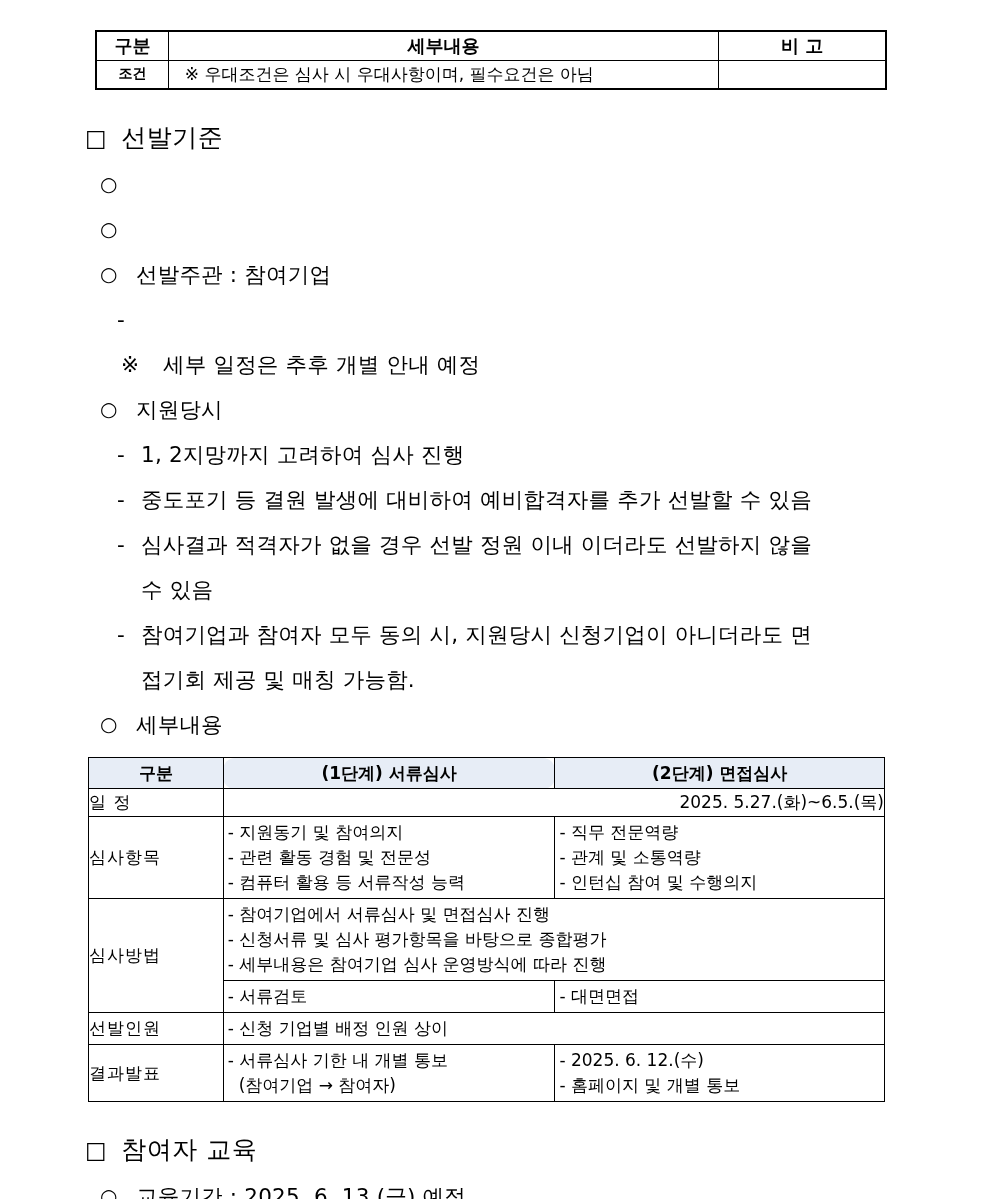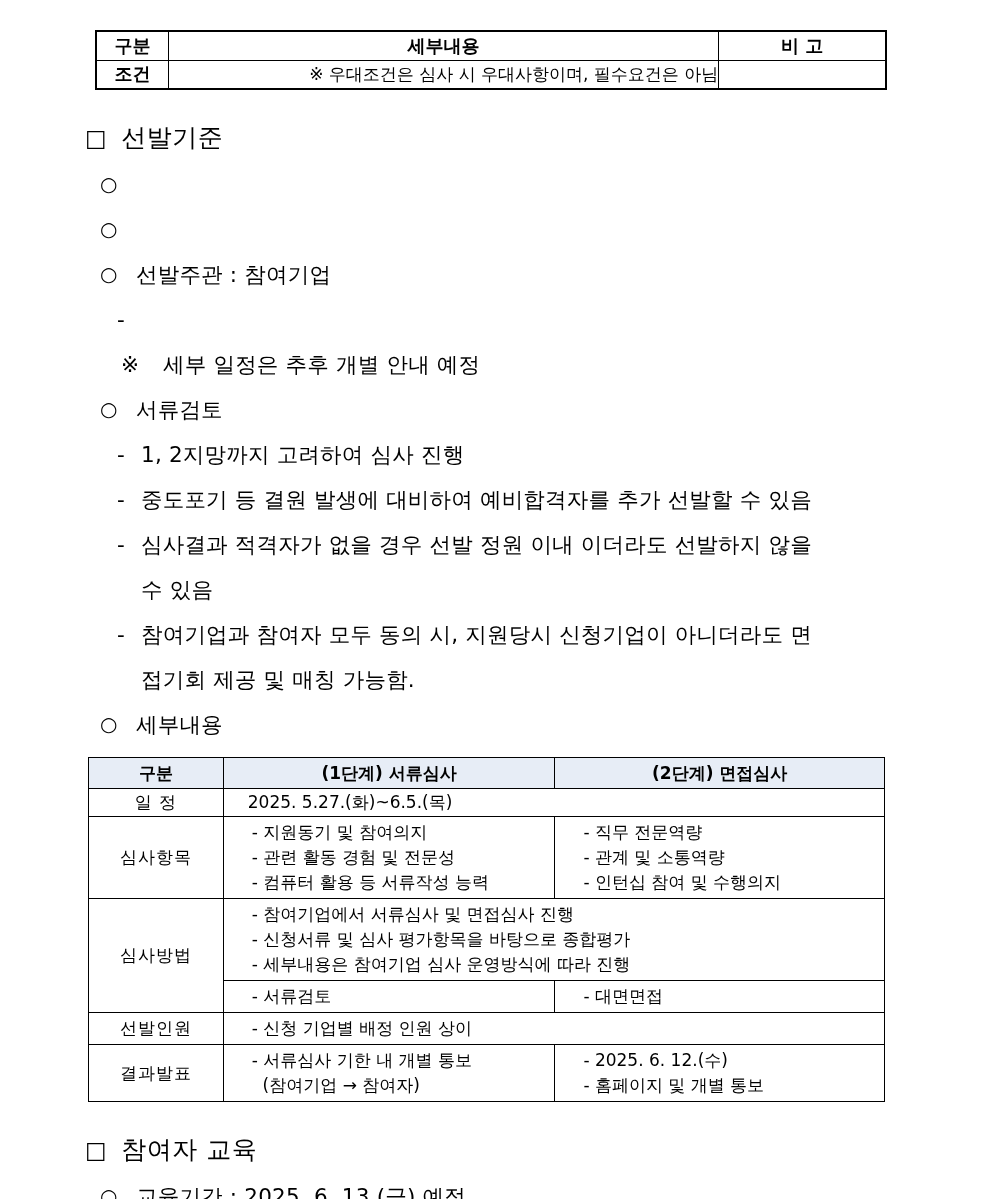--- a/index.html
+++ b/index.html
@@ -22,22 +22,22 @@
     margin-left: 10px;
     border: 2px solid #000;
     font-size: 17px;
   }
   .cond-table th, .cond-table td {
     border: 1px solid #000;
     height: 29px;
     vertical-align: middle;
   }
   .cond-table th { font-weight: bold; text-align: center; font-size: 18px; }
-  .cond-table .row-label { font-weight: bold; text-align: center; font-size: 18px; }
-  .cond-table .detail-cell { text-align: right; padding-left: 16px; }
+  .cond-table .row-label { font-weight: bold; text-align: center; font-size: 14px; }
+  .cond-table .detail-cell { text-align: left; padding-left: 16px; }
   .col-gubun { width: 74px; }
   .col-detail { width: 567px; }
   .col-note { width: 172px; }
 
   
   .section { margin-top: 26px; }
   .section-title {
     display: flex; align-items: center;
     font-size: 25px; line-height: 44px;
     letter-spacing: 0.5px;
@@ -74,31 +74,30 @@
     vertical-align: middle;
     line-height: 25px;
   }
   .detail-table th {
     background: #e7edf6;
     font-weight: bold;
     text-align: center;
     height: 31px;
   }
   .detail-table .row-label {
-    text-align: center;
     letter-spacing: 1px;
   }
   .detail-table td.content {
     text-align: left;
-    padding: 3px 28px;
+    padding: 3px 4px;
     white-space: pre-line;
   }
-  .detail-table td.center { text-align: left; white-space: pre-line; padding-left: 24px; }
+  .detail-table td.center { text-align: right; white-space: pre-line; padding-left: 24px; }
   .dt-col1 { width: 135px; }
-  .dt-col2 { width: 332px; }
+  .dt-col2 { width: 332px; border-radius: 12px; }
   .dt-col3 { width: 330px; }
   .row-schedule td { height: 28px; }
   .row-sub td { height: 29px; margin-left: 32px; }
   .row-quota td { height: 29px; }
 </style>
 </head>
 <body>
 
 <div class="page">
 
@@ -141,21 +140,21 @@
           <span class="marker">-</span>
         </div>
 
         <div class="line level-2 ref-line">
           <span class="marker">※</span>
           <span class="text">세부 일정은 추후 개별 안내 예정</span>
         </div>
 
         <div class="line level-1">
           <span class="marker">○</span>
-          <span class="text">서류검토</span>
+          <span class="text">지원당시</span>
         </div>
 
         <div class="line level-2">
           <span class="marker">-</span>
           <span class="text">1, 2지망까지 고려하여 심사 진행</span>
         </div>
 
         <div class="line level-2">
           <span class="marker">-</span>
           <span class="text">중도포기 등 결원 발생에 대비하여 예비합격자를 추가 선발할 수 있음</span>

